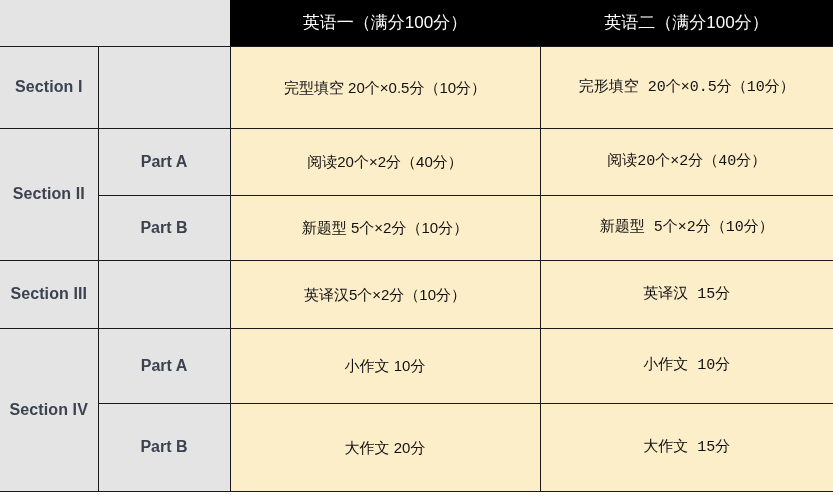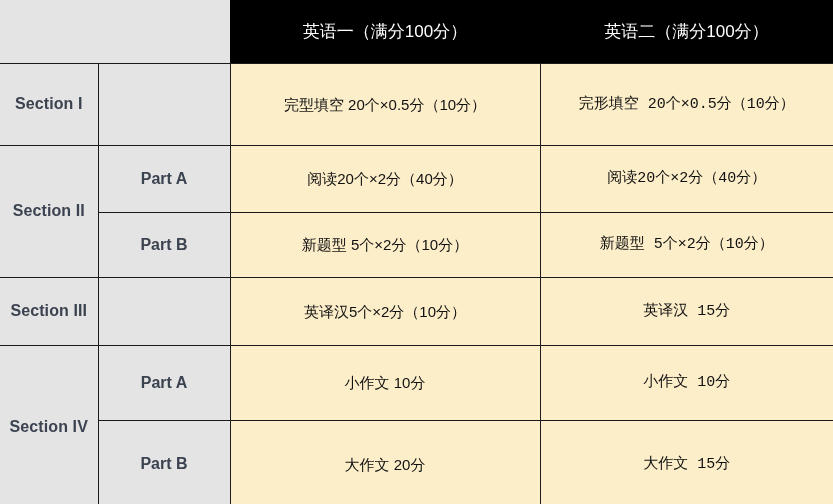--- a/index.html
+++ b/index.html
@@ -21,21 +21,21 @@
     table-layout: fixed;
   }
 
   
   col.c-section { width: 98px; }
   col.c-part    { width: 132px; }
   col.c-e1      { width: 310px; }
   col.c-e2      { width: 293px; }
 
   
-  tr.header-row { height: 63px; }
+  tr.header-row { height: 46px; }
 
   th.corner-cell {
     background: #e4e4e4;
     border: none;
     padding: 0;
   }
 
   th.subject-header {
     background: #000000;
     color: #ffffff;

